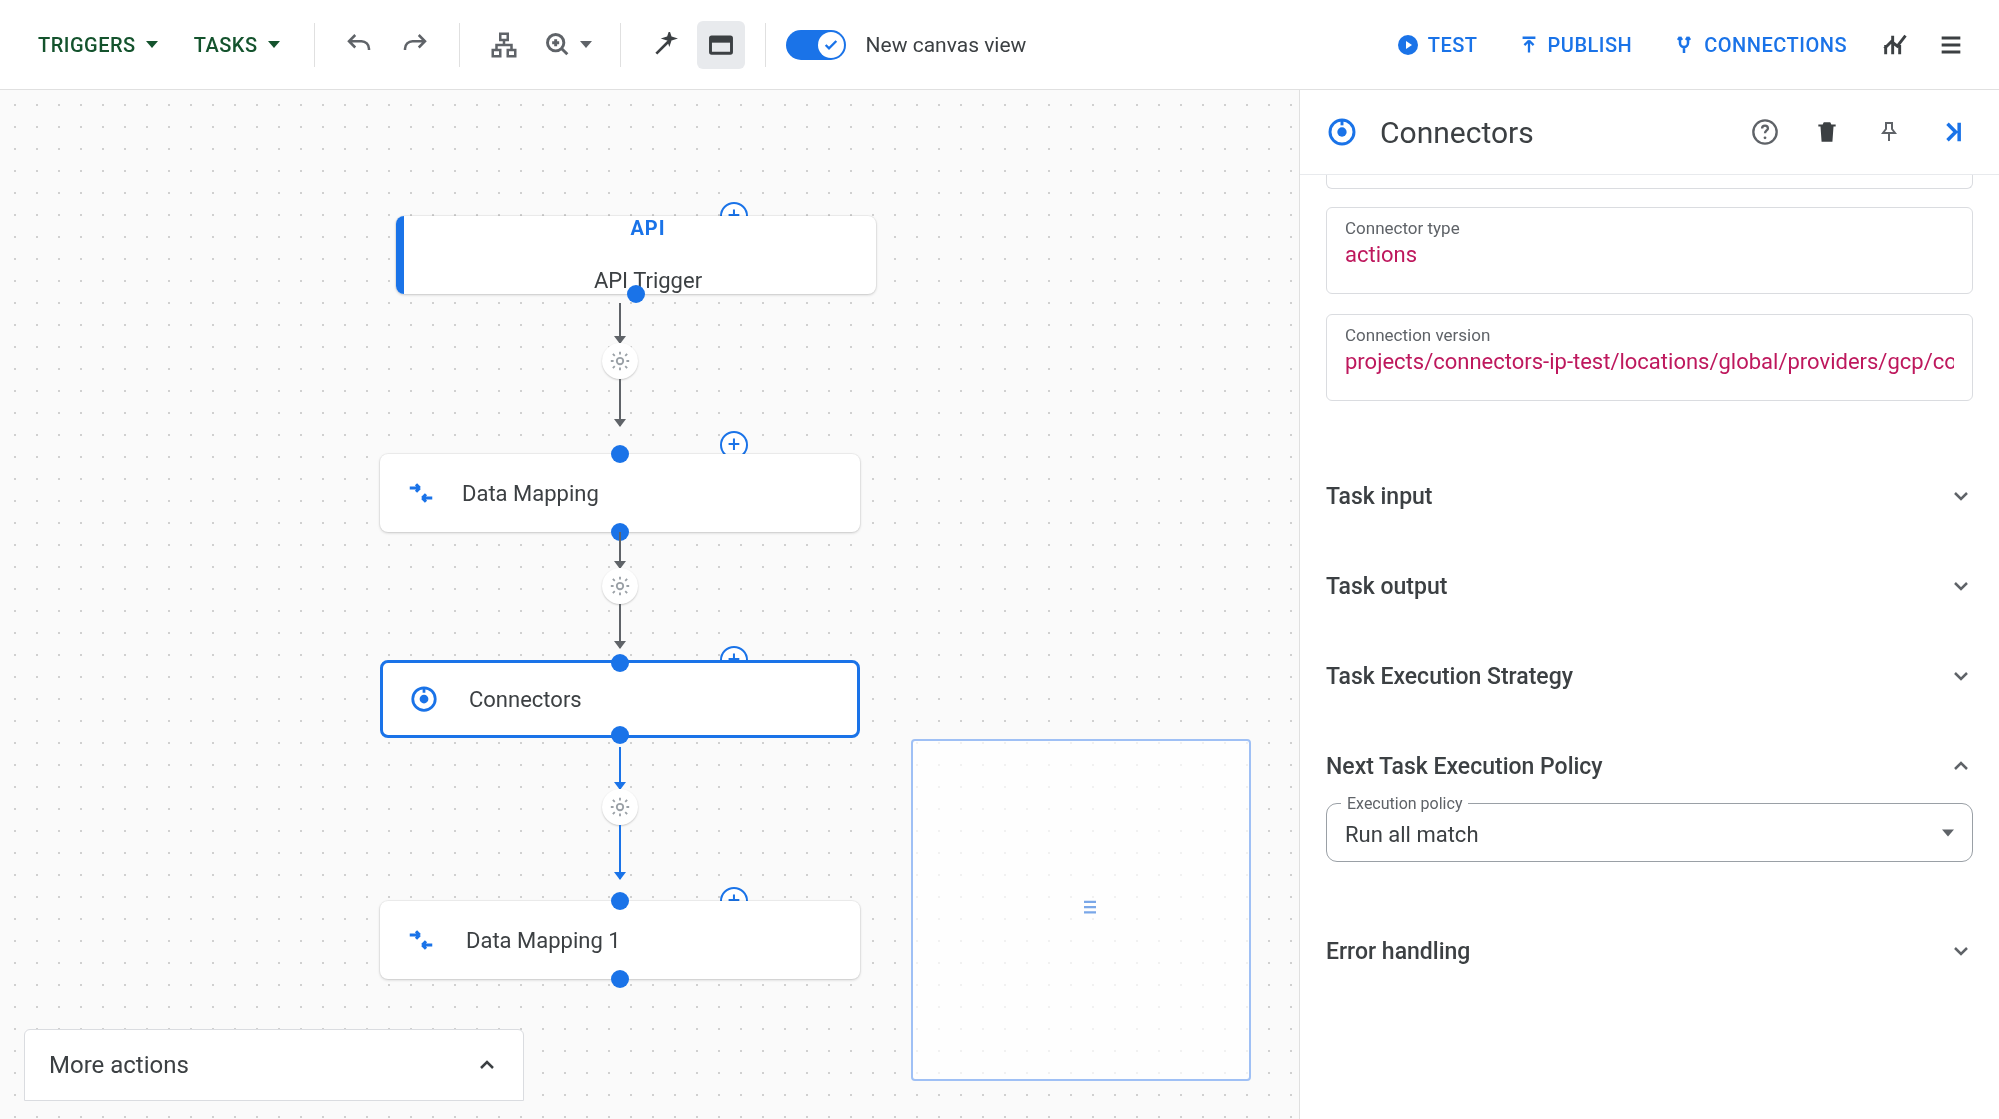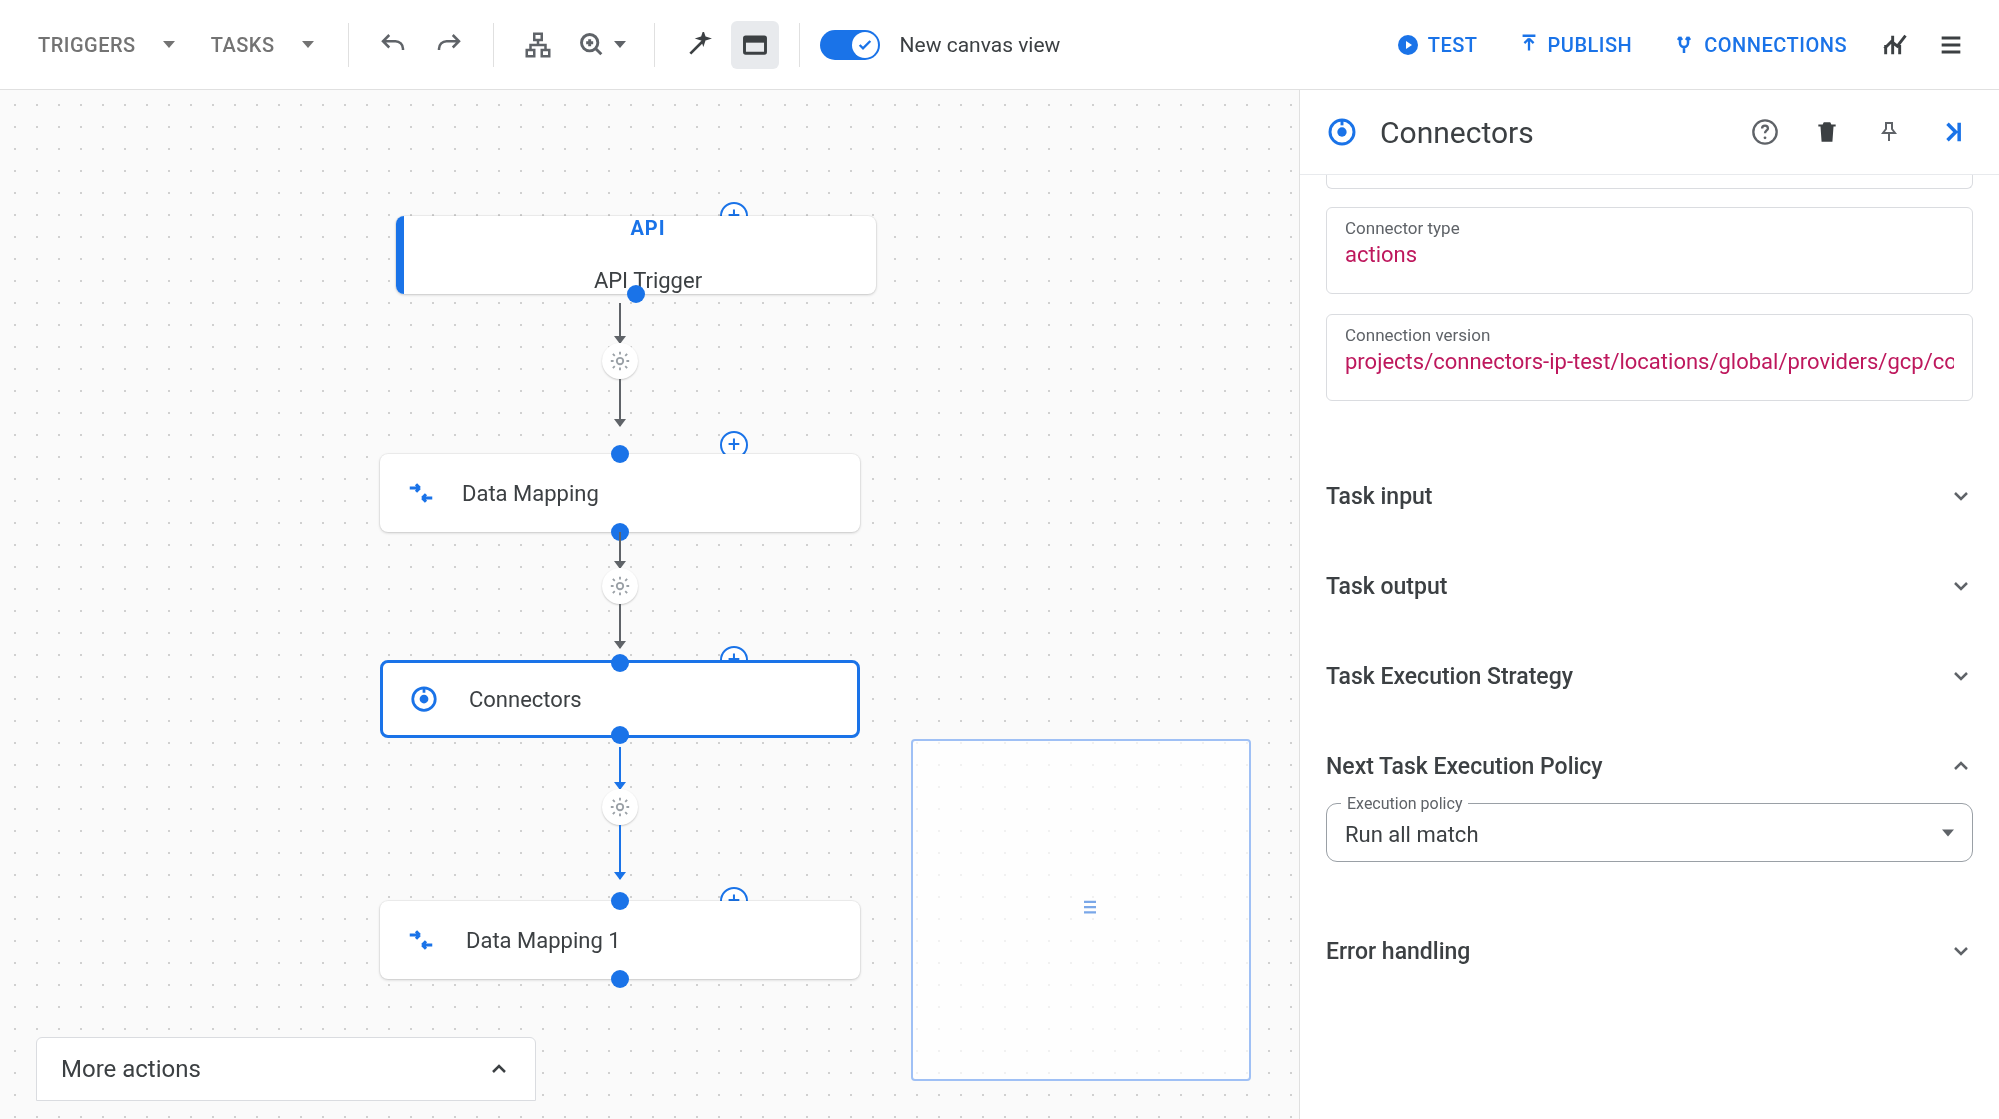--- a/index.html
+++ b/index.html
@@ -5,35 +5,35 @@
   * { box-sizing: border-box; margin: 0; padding: 0; font-family: 'Google Sans', Roboto, Arial, sans-serif; }
   body { width: 1999px; height: 1119px; background: #fff; overflow: hidden; }
 
   
   .toolbar {
     height: 90px; width: 100%;
     display: flex; align-items: center;
     border-bottom: 1px solid #e0e0e0;
     padding: 0 24px; gap: 8px;
   }
-  .tb-btn { display:flex; align-items:center; gap:23px; padding: 10px 14px; border:none; background:none; cursor:pointer; font-size:20px; font-weight:500; color:#737373; letter-spacing: .5px;}
+  .tb-btn { display:flex; align-items:center; gap:6px; padding: 10px 14px; border:none; background:none; cursor:pointer; font-size:20px; font-weight:500; color:#14532d; letter-spacing: .5px;}
   .tb-icon-btn { width:48px; height:48px; display:flex; align-items:center; justify-content:center; border:none; background:none; cursor:pointer; border-radius:6px; color:#5f6368;}
   .tb-icon-btn.active { background:#e8eaed; }
   .tb-sep { width:1px; height:44px; background:#e0e0e0; margin:0 12px;}
   .caret { width:0;height:0;border-left:6px solid transparent;border-right:6px solid transparent;border-top:7px solid currentColor; margin-left:4px;}
   .toggle {
     width:60px; height:30px; border-radius:15px; background:#1a73e8; position:relative; cursor:pointer;
   }
   .toggle-knob {
     position:absolute; right:2px; top:2px; width:26px; height:26px; border-radius:50%; background:#fff;
     display:flex;align-items:center;justify-content:center;color:#1a73e8;
   }
   .toggle-label { font-size:21px; color:#3c4043; margin-left:12px;}
   .spacer { flex:1; }
-  .tb-action { display:flex; align-items:flex-start; gap:8px; background:none;border:none; cursor:pointer; font-size:20px; font-weight:500; color:#1a73e8; padding:10px 16px; letter-spacing:.5px;}
+  .tb-action { display:flex; align-items:flex-end; gap:8px; background:none;border:none; cursor:pointer; font-size:20px; font-weight:500; color:#1a73e8; padding:10px 16px; letter-spacing:.5px;}
   svg { display:block; }
 
   
   .main { display:flex; height:calc(100% - 90px); }
   .canvas {
     flex:1; position:relative; background:#fafafa;
     background-image: radial-gradient(#d0d0d0 1.5px, transparent 1.5px);
     background-size: 22px 22px; background-position: 4px 4px;
   }
   .panel { width:700px; border-left:1px solid #e0e0e0; background:#fff; display:flex; flex-direction:column; padding: 0 26px 0 26px; overflow:hidden;}
@@ -56,24 +56,24 @@
     box-shadow:0 1px 2px rgba(0,0,0,.2); left:50%; transform:translateX(-50%);}
   .edge { position:absolute; width:2px; background:#5f6368; left:50%; transform:translateX(-50%);}
   .edge.blue { background:#1a73e8;}
   .edge::after { content:''; position:absolute; bottom:-1px; left:-5px; width:0;height:0;
     border-left:6px solid transparent;border-right:6px solid transparent;border-top:8px solid #5f6368;}
   .edge.blue::after{ border-top-color:#1a73e8;}
   .minimap { position:absolute; border:2px solid #9fc0f5; background:rgba(255,255,255,.7); border-radius:4px;}
   .minimap-inner{ position:absolute; color:#1a73e8;}
 
   .more-actions {
-    position:absolute; left:24px; bottom:18px; width:500px; height:64px;
+    position:absolute; left:24px; bottom:18px; width:500px; height:72px;
     background:#fff; border:1px solid #dadce0; border-radius:6px 6px 0 0;
     display:flex;align-items:center; justify-content:space-between; padding:0 24px;
-    font-size:24px; color:#3c4043;margin-left:12px;
+    font-size:24px; color:#3c4043;
   }
 
   
   .panel-head { display:flex; align-items:center; gap:18px; height:84px; }
   .panel-title { font-size:30px; color:#3c4043; flex:0 0 auto; margin-left:4px;}
   .panel-head .spacer{flex:1;}
   .panel-icn { width:44px;height:44px; display:flex;align-items:center;justify-content:center; color:#5f6368; cursor:pointer;}
   .panel-icn.blue{color:#1a73e8;}
   .field { border:1px solid #dadce0; border-radius:6px; padding:10px 18px 26px 18px; margin-bottom:20px; }
   .field-label { font-size:17px; color:#5f6368; }

